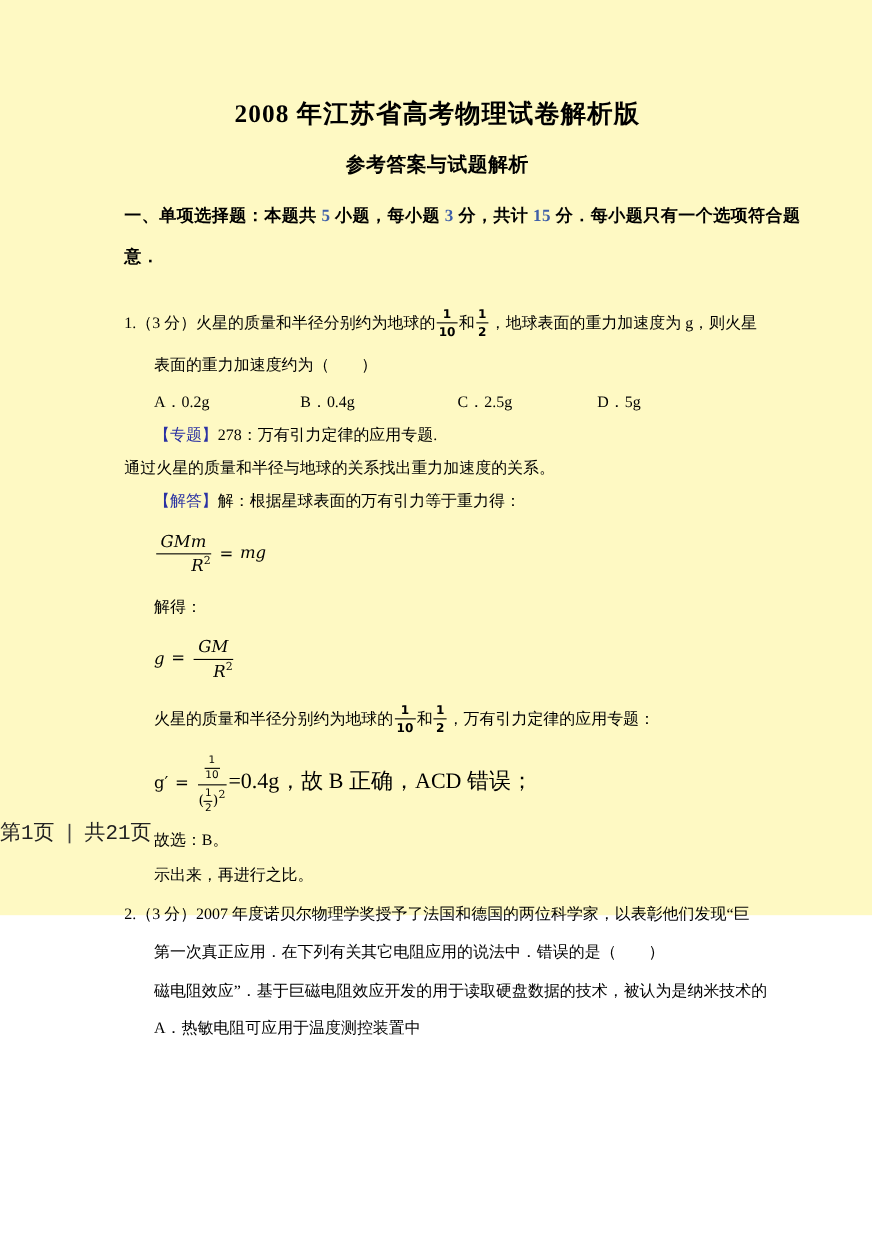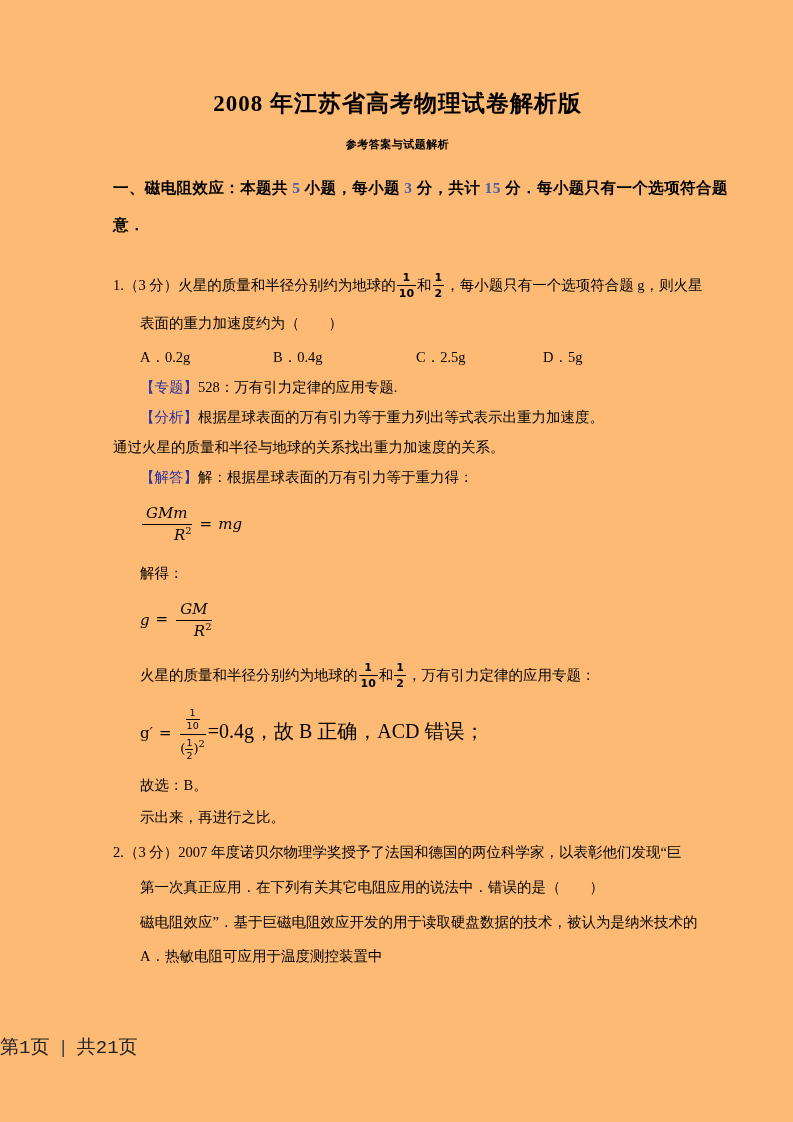--- a/index.html
+++ b/index.html
@@ -1,24 +1,24 @@
 <!DOCTYPE html>
 <html><head>
 <meta charset="utf-8">
 <style>
   * { margin:0; padding:0; box-sizing:border-box; }
   html,body { background:#ffffff; }
   body { width:793px; height:1122px; position:relative; overflow:hidden;
          font-family:"Liberation Serif", serif; color:#000; }
-  .page { position:relative; width:793px; height:1122px; background:#fdba74; }
+  .page { position:relative; width:793px; height:832px; background:#fef9c3; }
   .content { padding:0 111px 0 113px; }
 
   .doc-title { padding-top:88px; text-align:center; font-size:23px; font-weight:bold;
                letter-spacing:1px; line-height:32px; }
-  .doc-subtitle { margin-top:17px; text-align:center; font-size:11px; font-weight:bold;
+  .doc-subtitle { margin-top:17px; text-align:center; font-size:18px; font-weight:bold;
                   letter-spacing:0.5px;font-family:Liberation Mono, monospace; }
 
   .sec-head { margin-top:17px; font-size:15.5px; font-weight:bold; line-height:37px;
               letter-spacing:0.4px; white-space:nowrap; }
   .num-blue { color:#3F5FA8; }
 
   .line { line-height:30px; font-size:14.5px; white-space:nowrap; }
   .indent { margin-left:27px; }
   .wrapline { line-height:35px; }
 
@@ -68,38 +68,35 @@
 </head>
 <body>
 
 <div class="page">
   <div class="content">
 
     <div class="doc-title">2008 年江苏省高考物理试卷解析版</div>
     <div class="doc-subtitle">参考答案与试题解析</div>
 
     <div class="sec-head">
-      <span>一、磁电阻效应：本题共 </span><span class="num-blue">5</span><span> 小题，每小题 </span><span class="num-blue">3</span><span> 分，共计 </span><span class="num-blue">15</span><span> 分．每小题只有一个选项符合题</span>
+      <span>一、单项选择题：本题共 </span><span class="num-blue">5</span><span> 小题，每小题 </span><span class="num-blue">3</span><span> 分，共计 </span><span class="num-blue">15</span><span> 分．每小题只有一个选项符合题</span>
     </div>
     <div class="sec-head" style="margin-top:0;">意．</div>
 
     <div class="stem1">
-      <span>1.（3 分）火星的质量和半径分别约为地球的</span><span class="tfrac"><span class="fn">1</span><span class="fd">10</span></span><span>和</span><span class="tfrac"><span class="fn">1</span><span class="fd">2</span></span><span>，每小题只有一个选项符合题 g，则火星</span>
+      <span>1.（3 分）火星的质量和半径分别约为地球的</span><span class="tfrac"><span class="fn">1</span><span class="fd">10</span></span><span>和</span><span class="tfrac"><span class="fn">1</span><span class="fd">2</span></span><span>，地球表面的重力加速度为 g，则火星</span>
     </div>
     <div class="line indent stem2">表面的重力加速度约为（　　）</div>
 
     <div class="options">
       <span class="opt">A．0.2g</span><span class="opt">B．0.4g</span><span class="opt">C．2.5g</span><span class="opt">D．5g</span>
     </div>
 
     <div class="line indent">
-      <span class="label-blue">【专题】</span><span>528：万有引力定律的应用专题.</span>
-    </div>
-    <div class="line indent">
-      <span class="label-blue">【分析】</span><span>根据星球表面的万有引力等于重力列出等式表示出重力加速度。</span>
+      <span class="label-blue">【专题】</span><span>278：万有引力定律的应用专题.</span>
     </div>
     <div class="line">通过火星的质量和半径与地球的关系找出重力加速度的关系。</div>
     <div class="line indent">
       <span class="label-blue">【解答】</span><span>解：根据星球表面的万有引力等于重力得：</span>
     </div>
 
     <div class="formula f-block">
       <span class="mfrac"><span class="fn mvar">GMm</span><span class="fd"><span class="mvar">R</span><span class="mexp">2</span></span></span><span class="meq">=</span><span class="mvar">mg</span>
     </div>
 

